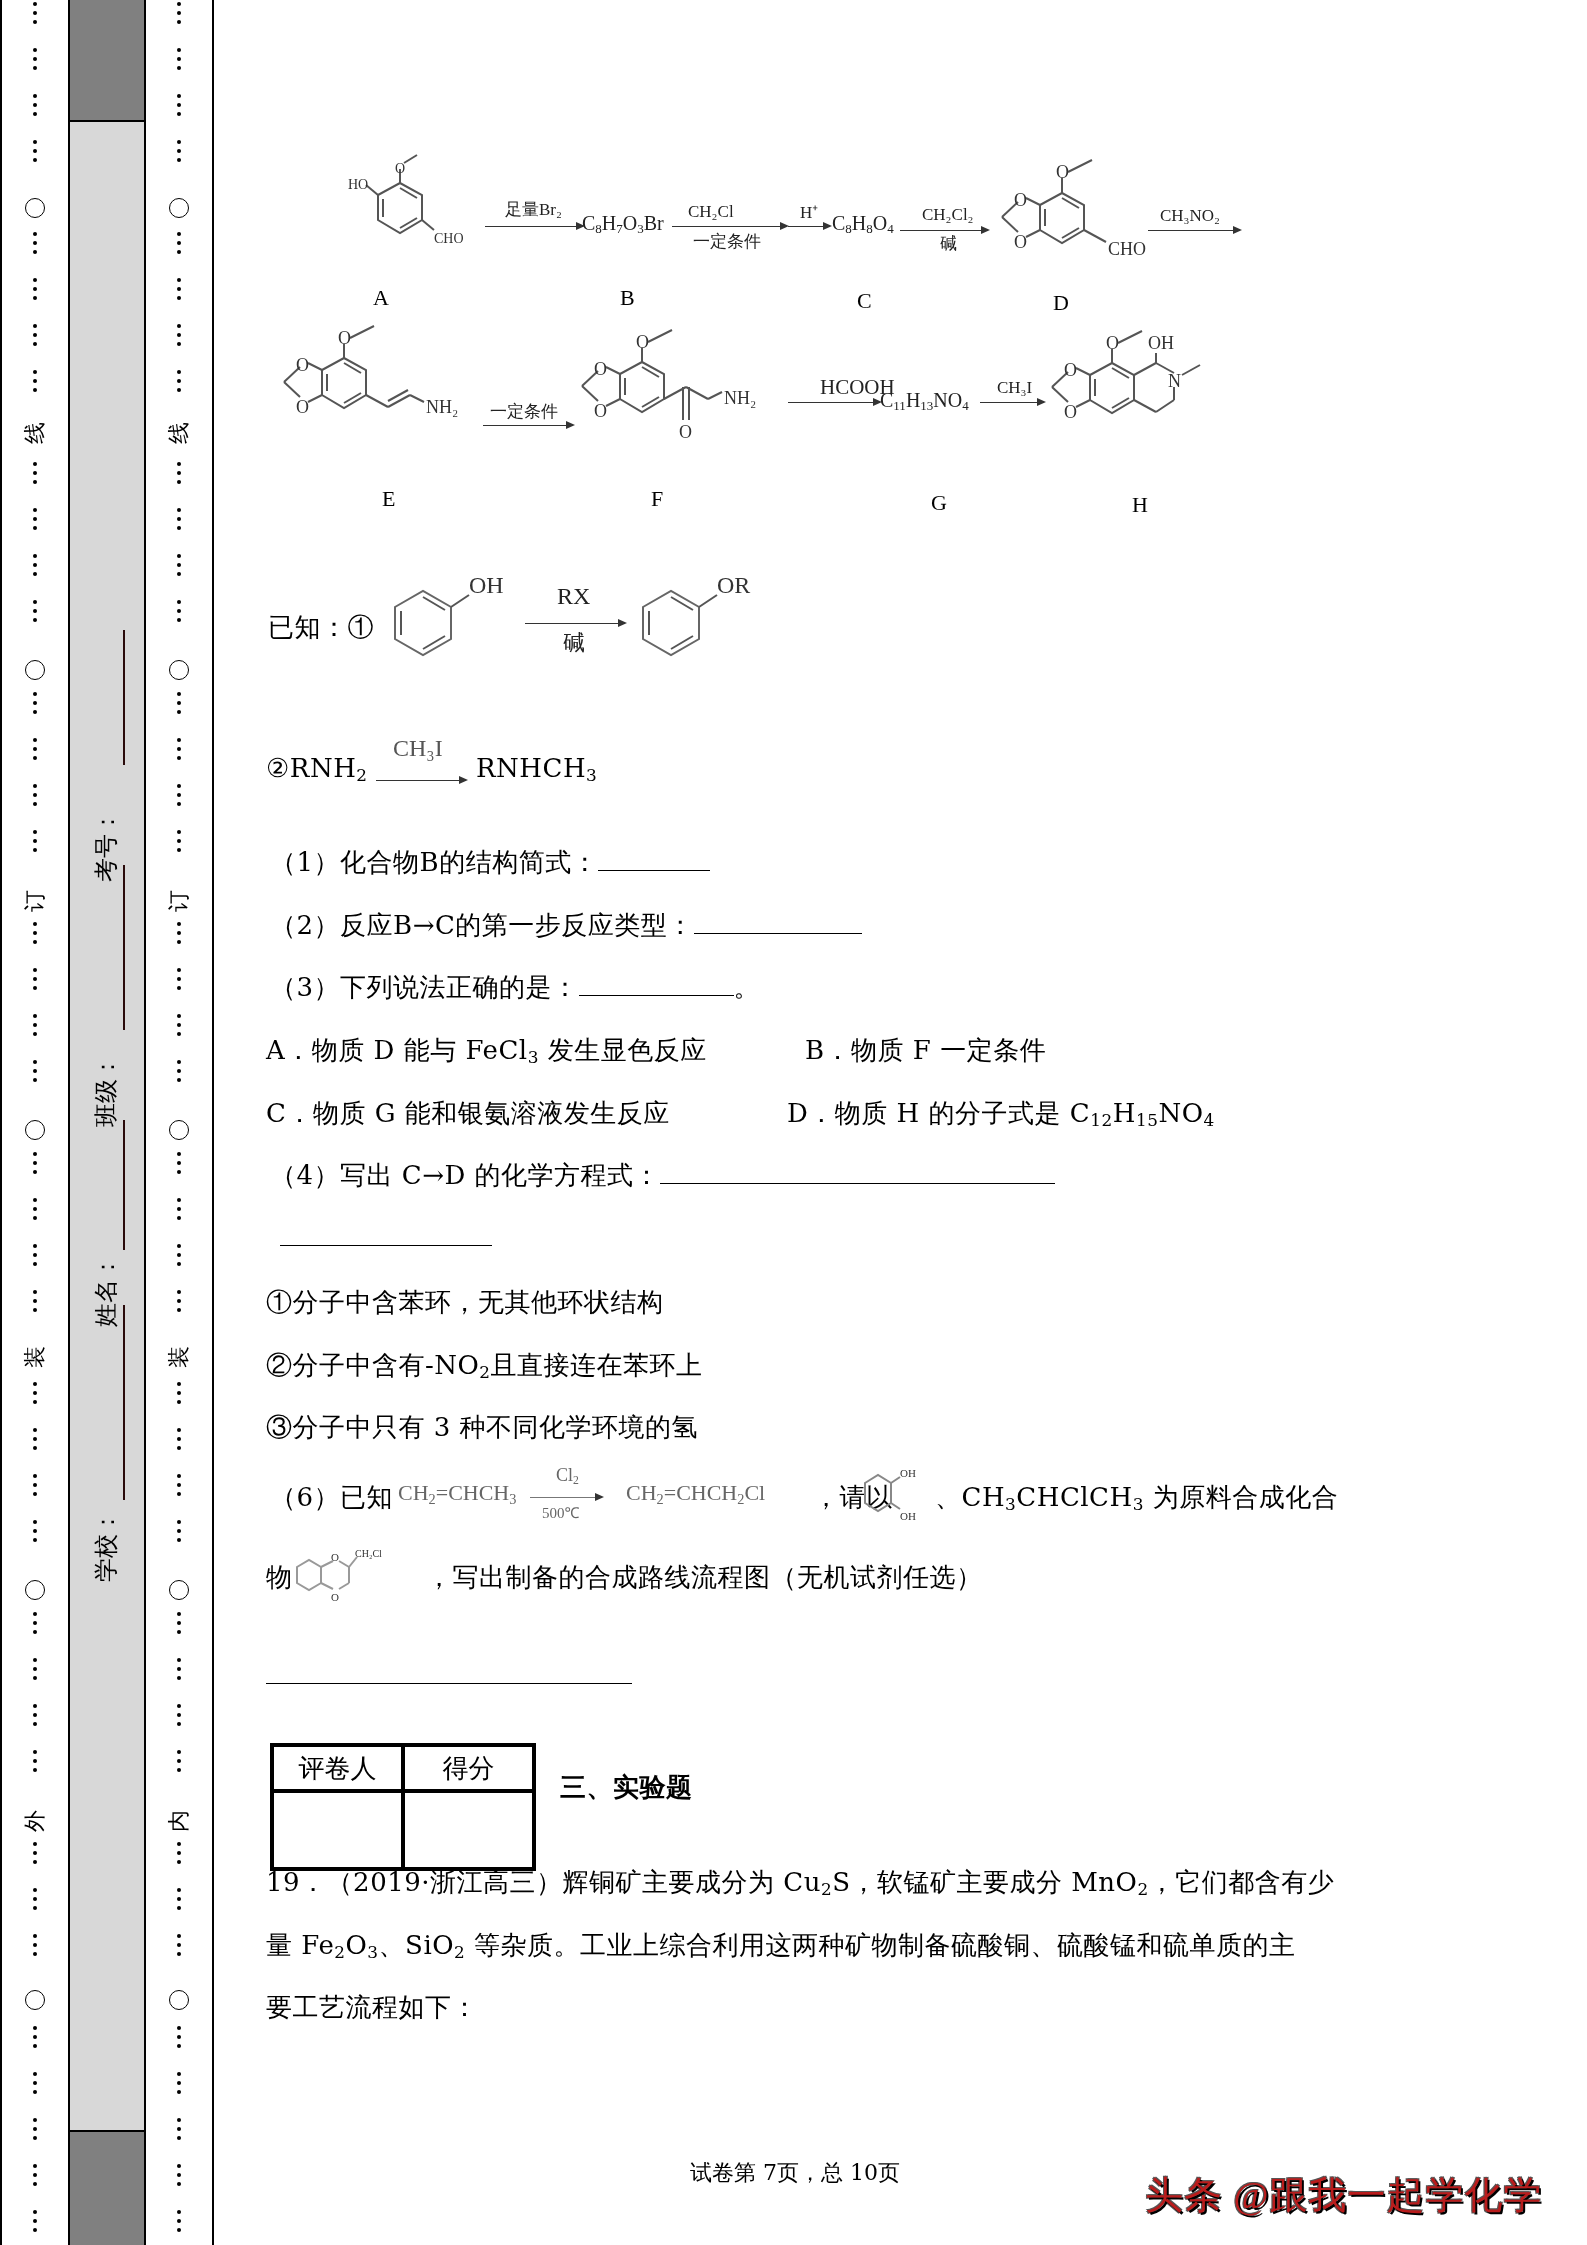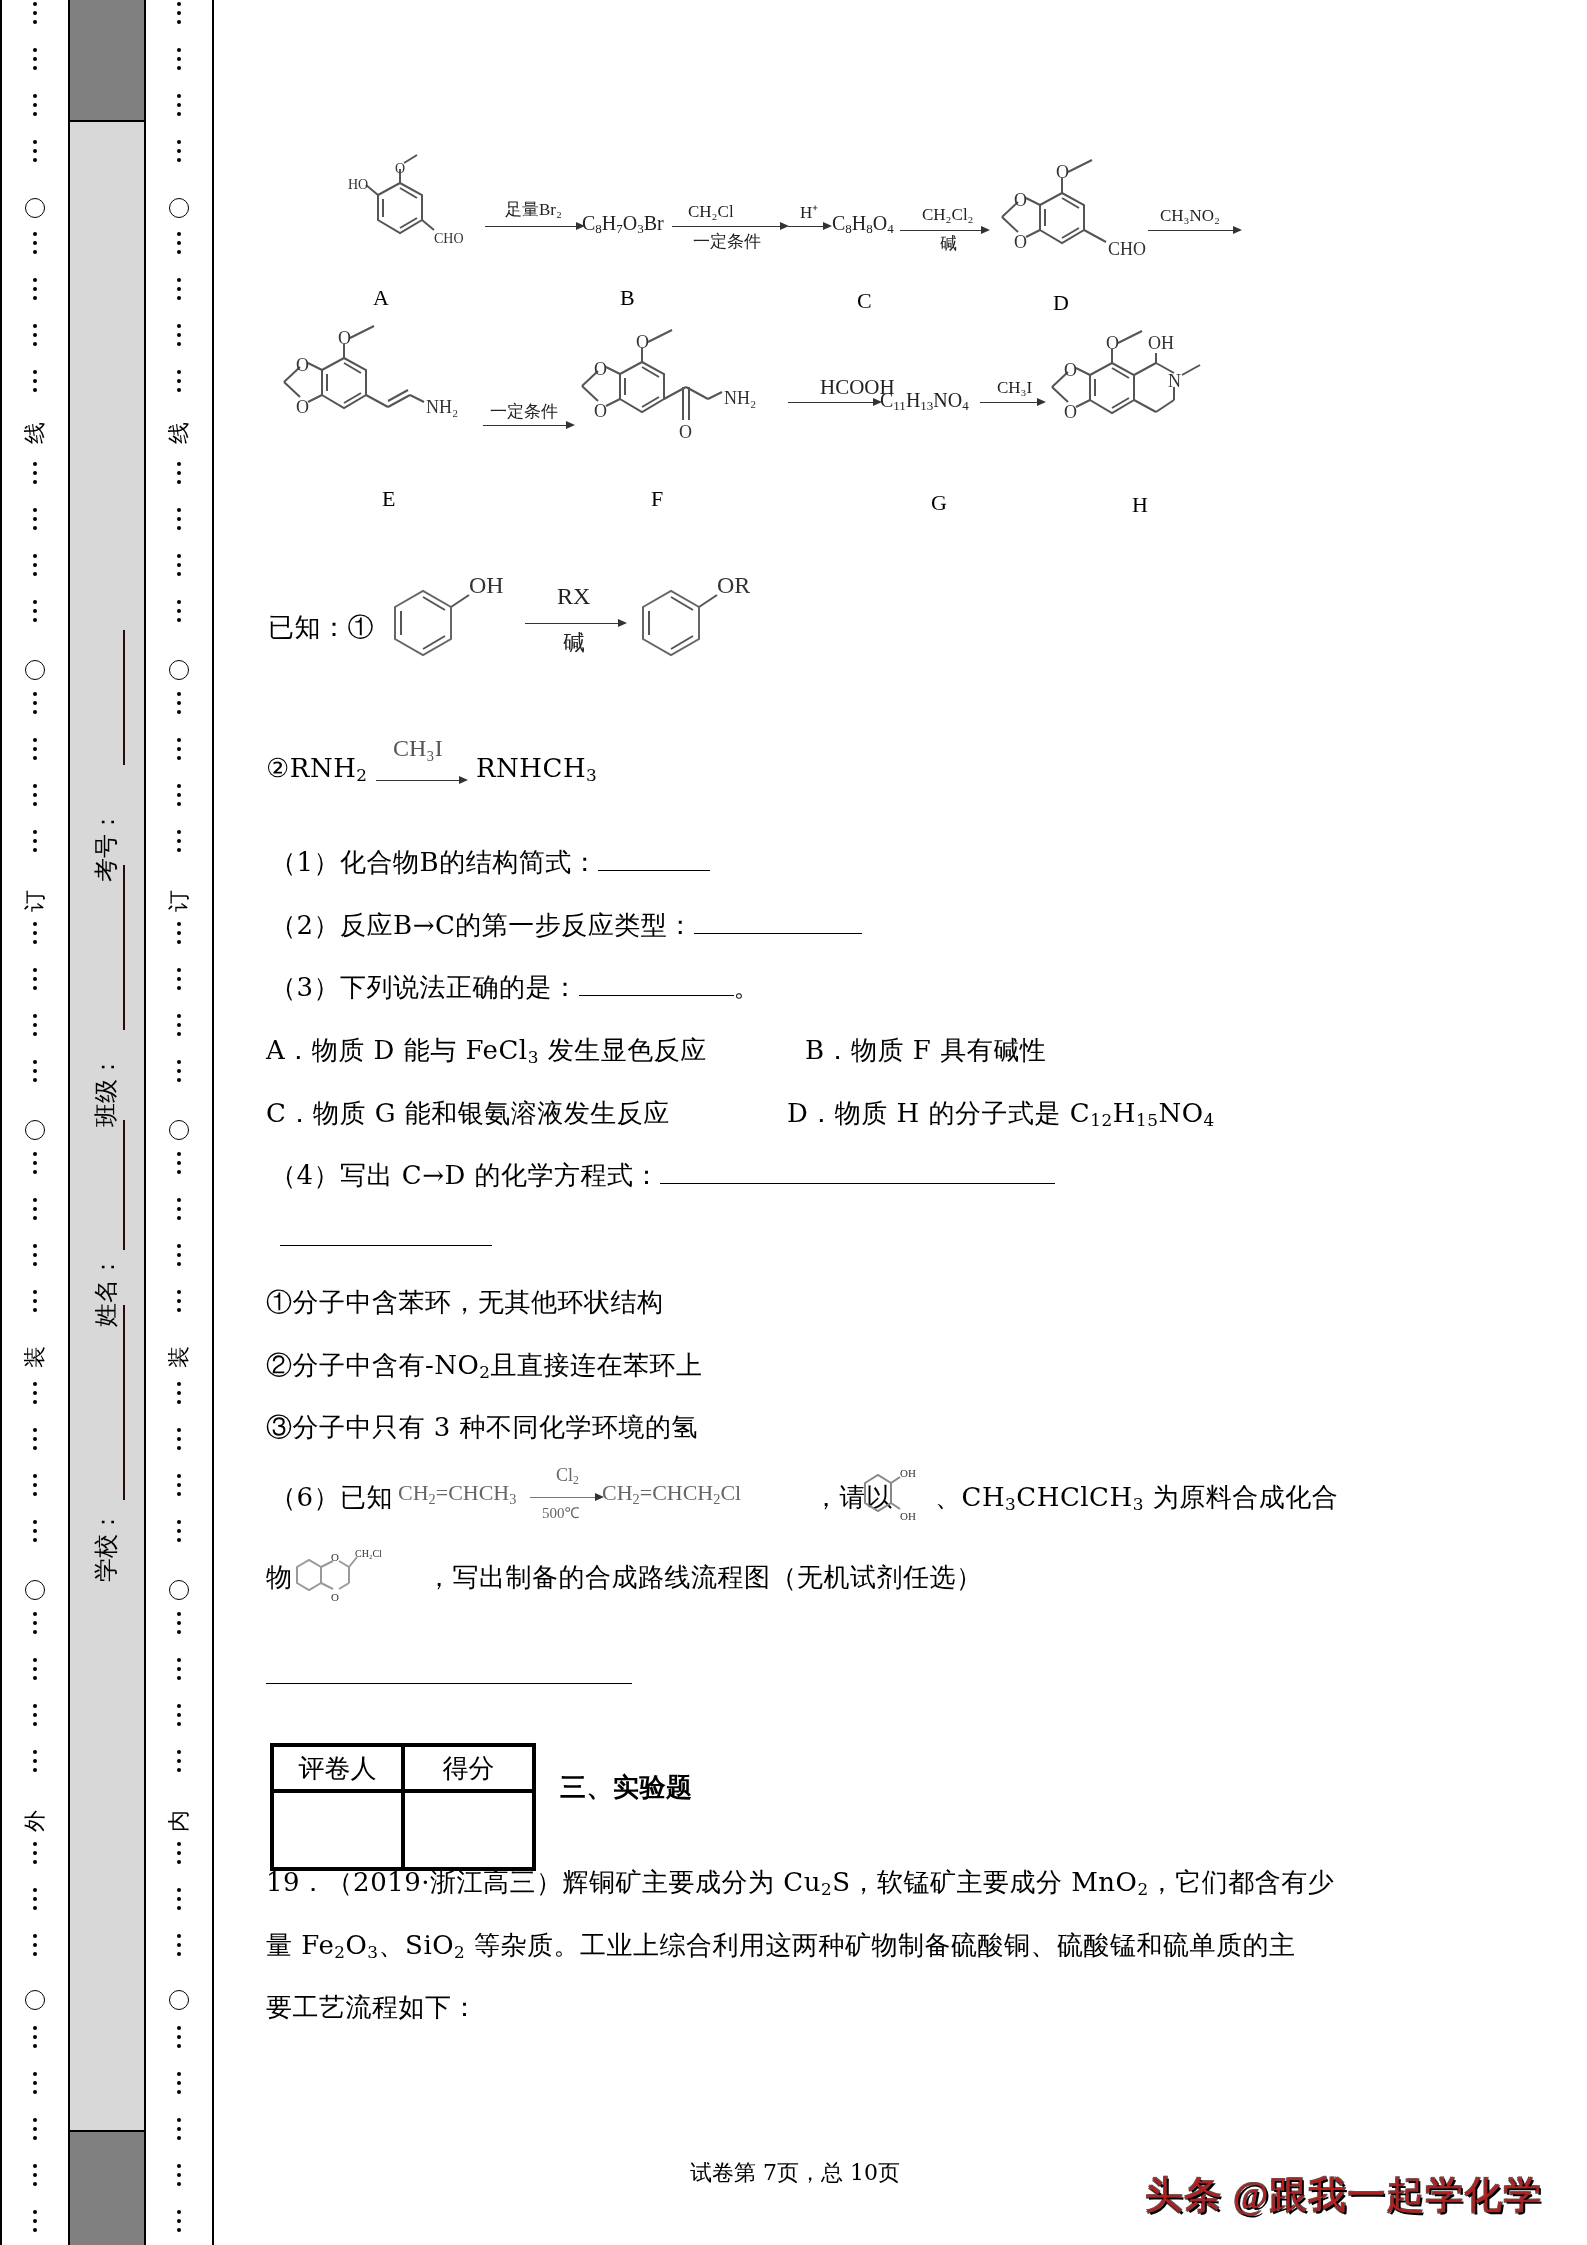--- a/index.html
+++ b/index.html
@@ -643,35 +643,35 @@
 
 <div class="txt" style="left:266px;top:753px;"><span>②RNH</span><sub>2</sub></div>
 <div class="rxn" style="left:393px;top:735px;font-size:24px;color:#555;">CH₃I</div>
 <div class="arrow" style="left:376px;top:780px;width:90px;"></div>
 <div class="txt" style="left:476px;top:753px;"><span>RNHCH</span><sub>3</sub></div>
 
 <div class="txt" style="left:270px;top:845px;"><span>（1）化合物B的结构简式：</span><span class="blank" style="width:112px;"></span></div>
 <div class="txt" style="left:270px;top:908px;"><span>（2）反应B→C的第一步反应类型：</span><span class="blank" style="width:168px;"></span></div>
 <div class="txt" style="left:270px;top:970px;"><span>（3）下列说法正确的是：</span><span class="blank" style="width:155px;"></span><span>。</span></div>
 <div class="txt" style="left:266px;top:1033px;">A．物质 D 能与 FeCl<sub>3</sub> 发生显色反应</div>
-<div class="txt" style="left:805px;top:1033px;">B．物质 F 具有碱性</div>
+<div class="txt" style="left:805px;top:1033px;">B．物质 F 一定条件</div>
 <div class="txt" style="left:266px;top:1096px;">C．物质 G 能和银氨溶液发生反应</div>
 <div class="txt" style="left:787px;top:1096px;">D．物质 H 的分子式是 C<sub>12</sub>H<sub>15</sub>NO<sub>4</sub></div>
 <div class="txt" style="left:270px;top:1158px;"><span>（4）写出 C→D 的化学方程式：</span><span class="blank" style="width:395px;"></span></div>
 <div class="txt" style="left:270px;top:1222px;"><span class="blank" style="width:212px;margin-left:10px;"></span></div>
 <div class="txt" style="left:266px;top:1285px;">①分子中含苯环，无其他环状结构</div>
 <div class="txt" style="left:266px;top:1348px;">②分子中含有-NO<sub>2</sub>且直接连在苯环上</div>
 <div class="txt" style="left:266px;top:1410px;">③分子中只有 3 种不同化学环境的氢</div>
 
 <div class="txt" style="left:270px;top:1480px;">（6）已知</div>
 <div class="rxn" style="left:398px;top:1480px;font-size:22px;color:#666;">CH<sub>2</sub>=CHCH<sub>3</sub></div>
 <div class="rxn" style="left:556px;top:1465px;font-size:18px;color:#666;">Cl<sub>2</sub></div>
 <div class="arrow" style="left:530px;top:1497px;width:72px;border-top-color:#777;"></div>
 <div class="rxn" style="left:542px;top:1502px;font-size:15px;color:#666;">500℃</div>
-<div class="rxn" style="left:602px;top:1480px;font-size:22px;color:#666;">CH<sub>2</sub>=CHCH<sub>2</sub>Cl</div>
+<div class="rxn" style="left:626px;top:1480px;font-size:22px;color:#666;">CH<sub>2</sub>=CHCH<sub>2</sub>Cl</div>
 <div class="txt" style="left:765px;top:1480px;margin-left:48px;">，请以</div>
 <svg class="mol" style="left:860px;top:1465px;" width="70" height="70">
   <polygon points="5,18 18,10 31,18 31,38 18,46 5,38" style="stroke:#888"></polygon>
   <line x1="31" y1="18" x2="40" y2="12" style="stroke:#888"></line>
     <line x1="31" y1="38" x2="40" y2="44" style="stroke:#888"></line>
   <text x="40" y="12" font-size="11">OH</text>
   <text x="40" y="55" font-size="11">OH</text>
 </svg>
 <div class="txt" style="left:935px;top:1480px;">、CH<sub>3</sub>CHClCH<sub>3</sub> 为原料合成化合</div>
 

